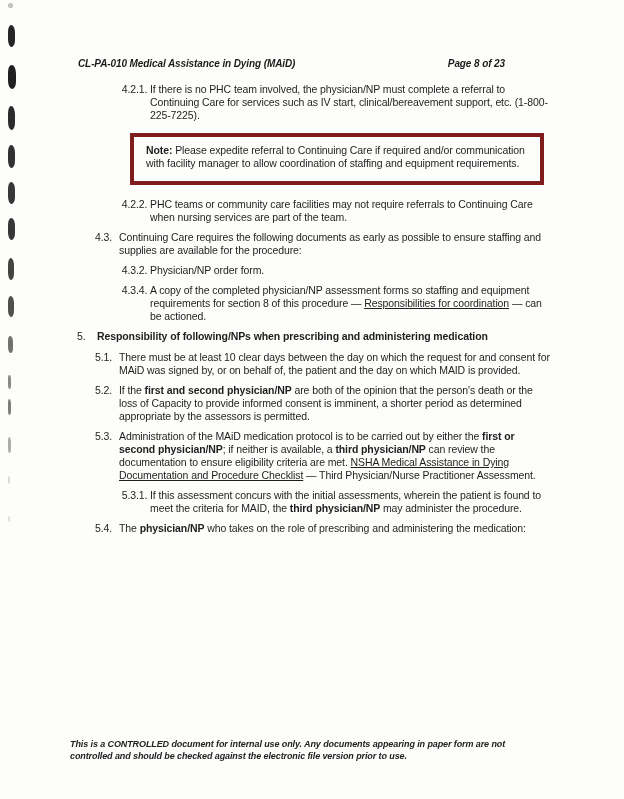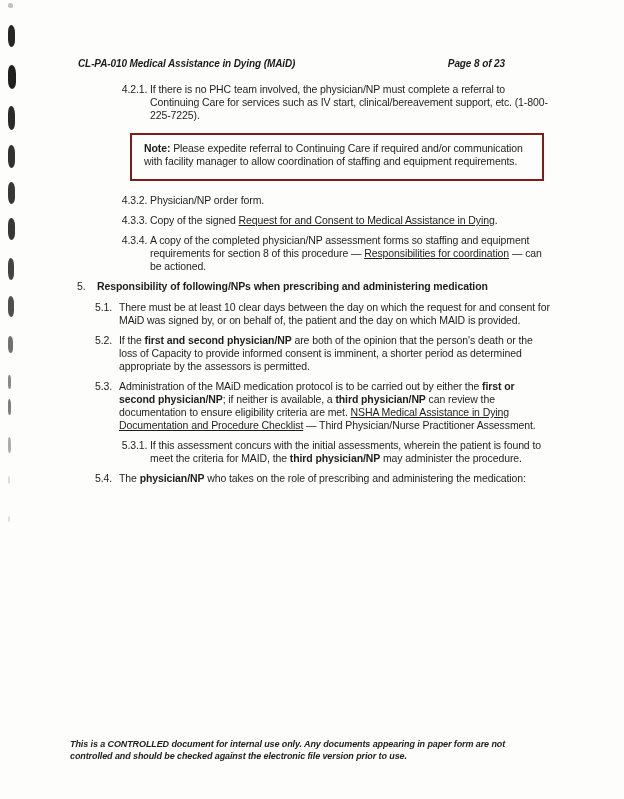--- a/index.html
+++ b/index.html
@@ -34,21 +34,21 @@
   .row.lvl3{margin-left:119px;}
   .row.lvl3 .num{width:31px;text-align:center;}
   .num{flex:0 0 auto;}
   .txt{flex:1 1 auto;}
   .seg-b{font-weight:bold;}
   .seg-u{text-decoration:underline;}
   .note-box{
     box-sizing:border-box;
     margin:11px 0 13px 130px;
     width:414px;
-    border:2px solid #7f1d1d;
+    border:4px solid #7f1d1d;
     padding:7px 14px 11px 12px;
     background:#fdfdfb;
   }
   
   .footer{
     position:absolute;left:70px;top:738px;width:478px;
     font-size:9px;line-height:12px;
     font-weight:bold;font-style:italic;color:#222;
   }
 </style>
@@ -79,26 +79,30 @@
     <span>Page 8 of 23</span>
   </div>
 
   <div id="doc-body">
       <div class="row lvl3">
         <span class="num">4.2.1.</span>
         <div class="txt"><span>If there is no PHC team involved, the physician/NP must complete a referral to Continuing Care for services such as IV start, clinical/bereavement support, etc. (1-800-225-7225).</span></div>
       </div>
       <div class="note-box"><span class="seg-b">Note:</span><span> Please expedite referral to Continuing Care if required and/or communication with facility manager to allow coordination of staffing and equipment requirements.</span></div>
       <div class="row lvl3">
+        <span class="num">4.2.2.</span>
+        <div class="txt"><span>PHC teams or community care facilities may not require referrals to Continuing Care when nursing services are part of the team.</span></div>
+      </div>
+      <div class="row lvl2">
+        <span class="num">4.3.</span>
+        <div class="txt"><span>Continuing Care requires the following documents as early as possible to ensure staffing and supplies are available for the procedure:</span></div>
+      </div>
+      <div class="row lvl3">
         <span class="num">4.3.2.</span>
         <div class="txt"><span>Physician/NP order form.</span></div>
-      </div>
-      <div class="row lvl3">
-        <span class="num">4.3.3.</span>
-        <div class="txt"><span>Copy of the signed </span><span class="seg-u">Request for and Consent to Medical Assistance in Dying</span><span>.</span></div>
       </div>
       <div class="row lvl3">
         <span class="num">4.3.4.</span>
         <div class="txt"><span>A copy of the completed physician/NP assessment forms so staffing and equipment requirements for section 8 of this procedure — </span><span class="seg-u">Responsibilities for coordination</span><span> — can be actioned.</span></div>
       </div>
       <div class="row lvl1">
         <span class="num">5.</span>
         <div class="txt"><span>Responsibility of following/NPs when prescribing and administering medication</span></div>
       </div>
       <div class="row lvl2">

